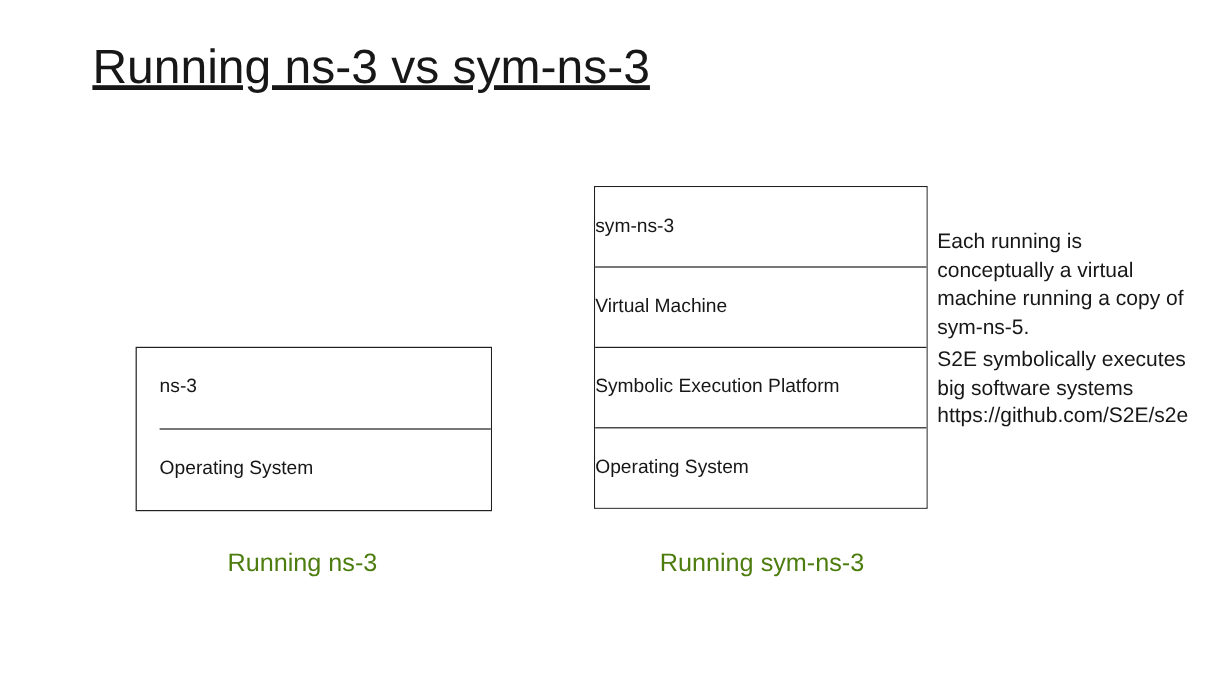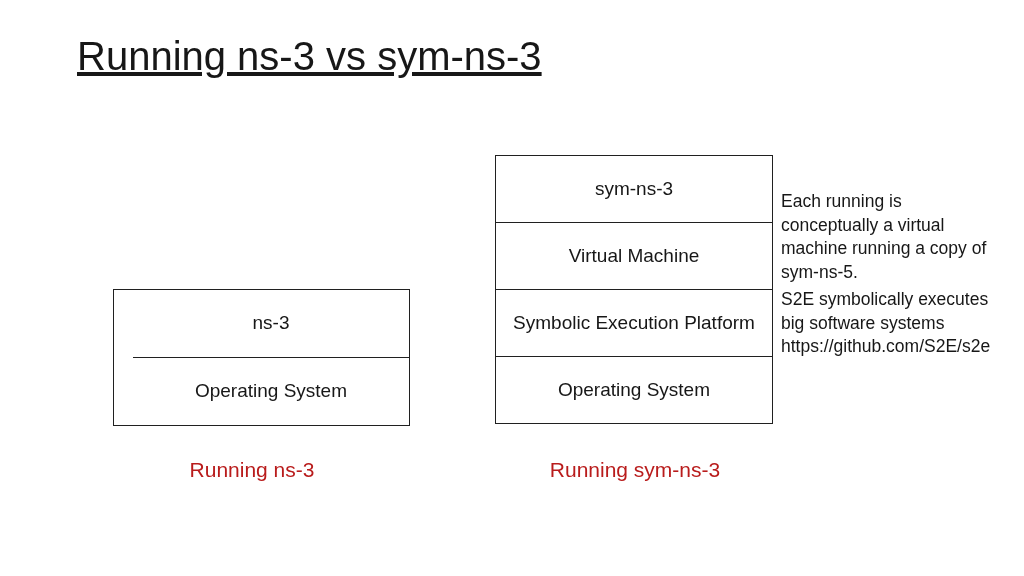--- a/index.html
+++ b/index.html
@@ -40,36 +40,35 @@
     padding-left: 19px;
   }
   .stack-right {
     left: 495px;
     top: 155px;
     width: 276px;
   }
   .stack .layer {
     display: flex;
     align-items: center;
-    justify-content: center;
-    font-size: 19px;
+    font-size: 16px;
     color: #171717;
     background: #ffffff;
   }
   .stack-left .layer { height: 66.75px; }
   .stack-right .layer { height: 66px; }
   .stack .layer + .layer { border-top: 1.5px solid #202020; }
 
   .caption {
     position: absolute;
     width: 280px;
     top: 458px;
     text-align: center;
     font-size: 21px;
-    color: #b91c1c;
+    color: #4d7c0f;
     white-space: nowrap;
   }
   .caption-left  { left: 112px; }
   .caption-right { left: 495px; }
 
   .annotation {
     position: absolute;
     left: 781px;
     top: 190px;
     width: 236px;

